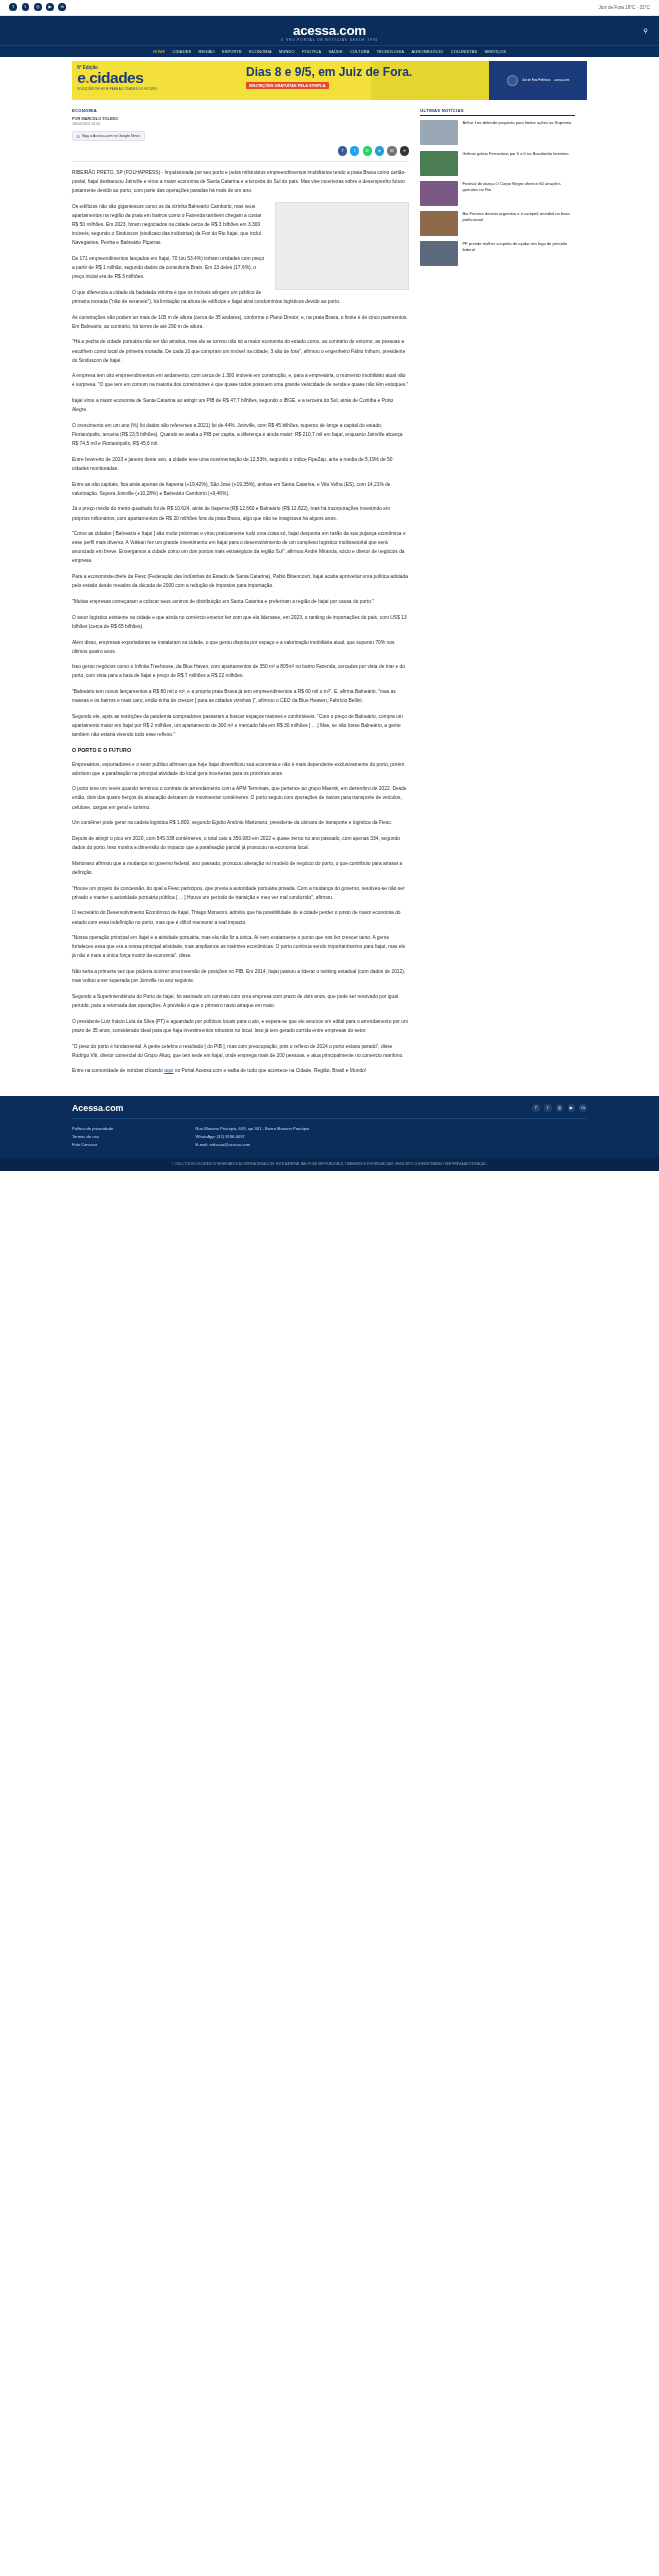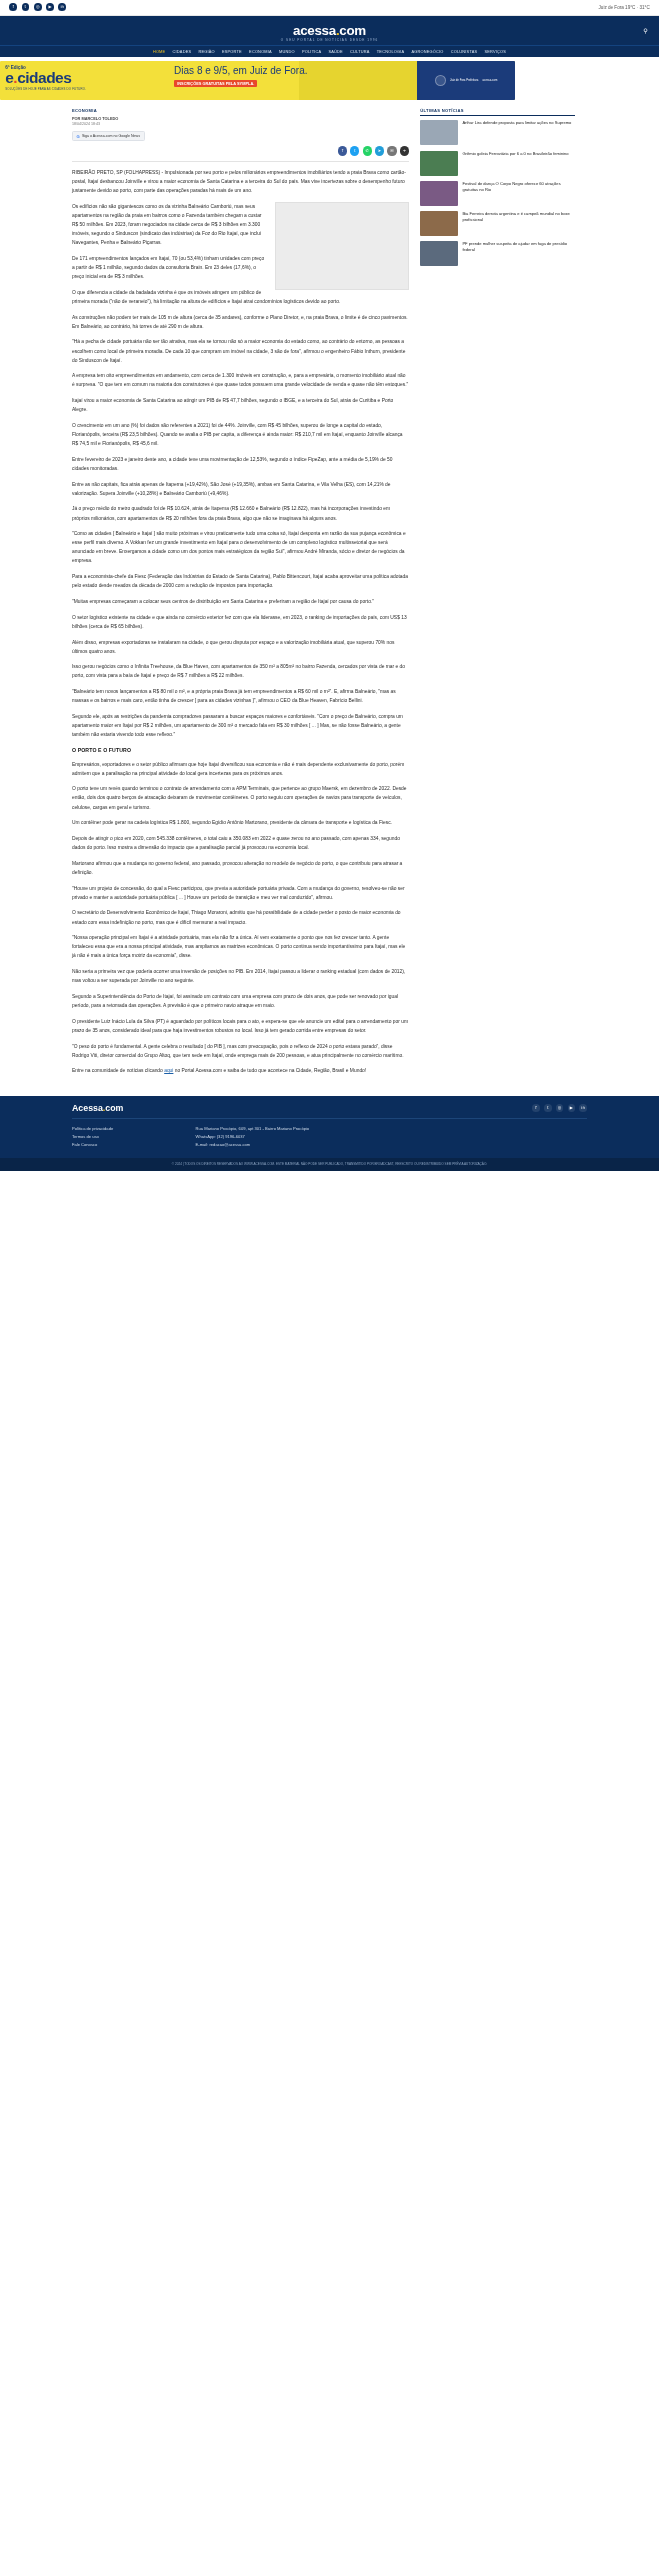--- a/index.html
+++ b/index.html
@@ -53,40 +53,40 @@
   
   .nav {
     height: 12.4px; background: #0b2d5c; border-top: 0.5px solid #14437f;
     display: flex; align-items: center; justify-content: center;
     gap: 7.2px; font-size: 3.9px; color: #dce6f2; letter-spacing: 0.2px;
   }
   .nav .navitem { text-transform: uppercase; white-space: nowrap; }
   .nav .navitem.home { color: #f3c21b; }
 
   
-  .banner-wrap { background: #ffffff; padding: 4.1px 0 5.2px; display: flex; }
+  .banner-wrap { background: #ffffff; padding: 4.1px 0 5.2px; display: flex; justify-content: center; }
   .banner {
     width: 515px; height: 39px; border-radius: 1px; overflow: hidden;
     display: flex; position: relative;
     background: linear-gradient(90deg,#f3e03a 0%, #f3e03a 58%, #e6d42f 58%, #e6d42f 100%);
   }
   .banner .left {
     width: 170px; padding: 3.6px 5.2px; position: relative;
   }
   .banner .ed { font-size: 4.6px; color: #1b3b7a; font-weight: bold; }
   .banner .ecid {
     font-size: 15.5px; font-weight: bold; color: #1b3b7a; letter-spacing: -0.5px;
     line-height: 1;
   }
   .banner .ecid .c { color: #e8482b; }
   .banner .sol { font-size: 2.8px; color: #1b3b7a; letter-spacing: 0.2px; margin-top: 1.5px; }
   .banner .mid {
     flex: 1; padding: 4.6px 4.1px; color: #1b3b7a;
   }
-  .banner .dias { font-size: 10px; font-weight: normal; line-height: 1.05; }
+  .banner .dias { font-size: 12px; font-weight: bold; line-height: 1.05; }
   .banner .insc {
     margin-top: 3.6px; background: #e8482b; color: #fff; font-size: 3.9px;
     display: inline-block; padding: 1px 3.1px; border-radius: 1px; font-weight: bold;
   }
   .banner .right {
     width: 98px; background: #1b3b7a; display: flex; align-items: center;
     justify-content: center; gap: 4.1px; padding: 0 3.1px;
   }
   .banner .right .lg {
     font-size: 2.8px; color: #fff; text-align: center; line-height: 1.2;

